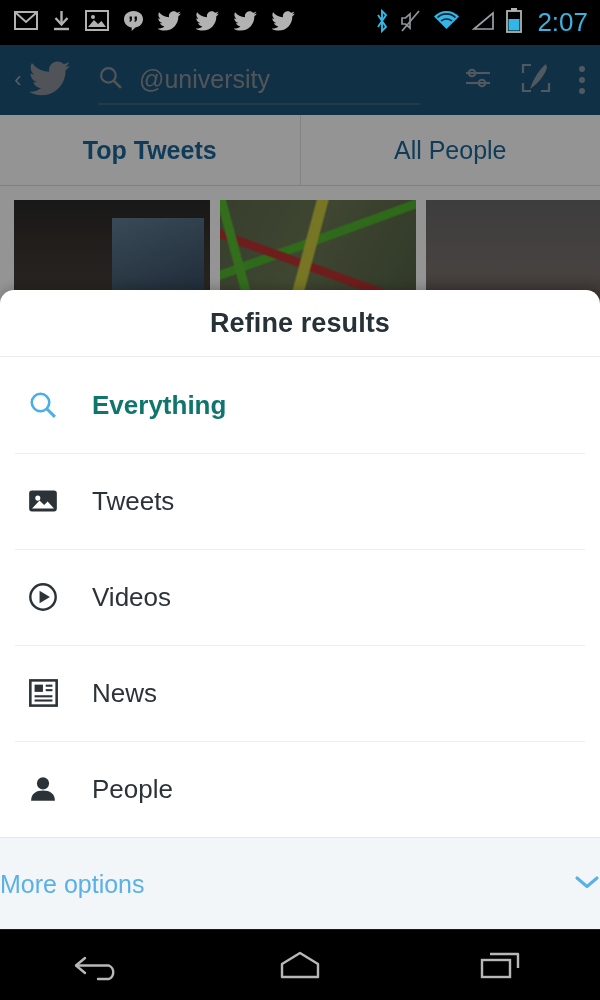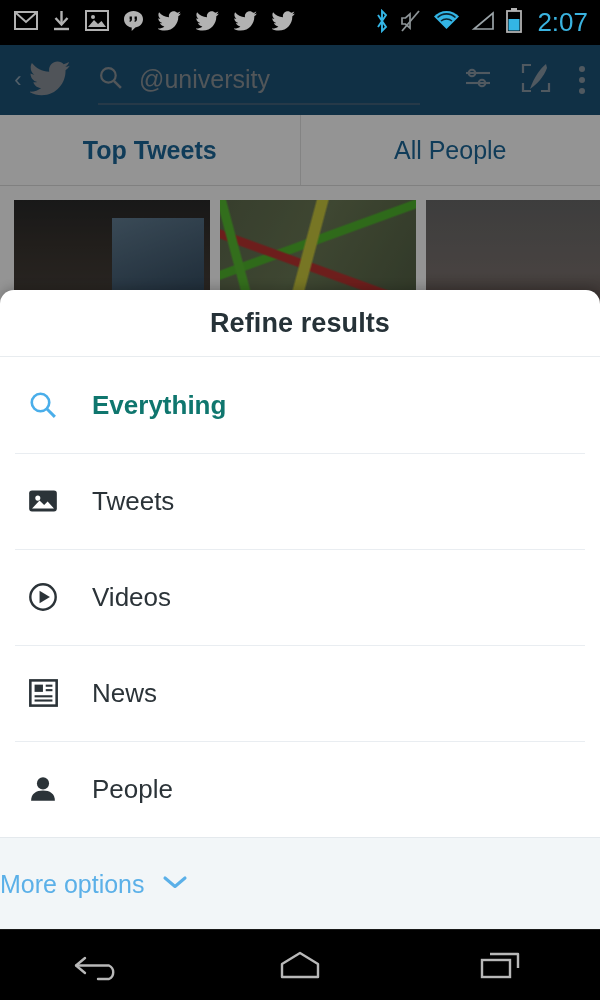--- a/index.html
+++ b/index.html
@@ -250,21 +250,21 @@
     font-weight: bold;
     color: #0f766e;
   }
 
   #dialog-footer {
     height: 92px;
     background: #f2f6f8;
     border-top: 1px solid #e4e9ed;
     display: flex;
     align-items: center;
-    justify-content: flex-start;
+    justify-content: space-between;
     gap: 17px;
   }
   #more-options-label {
     font-size: 25px;
     color: #5bb0e8;
   }
 
   
   #nav-bar {
     position: absolute;

